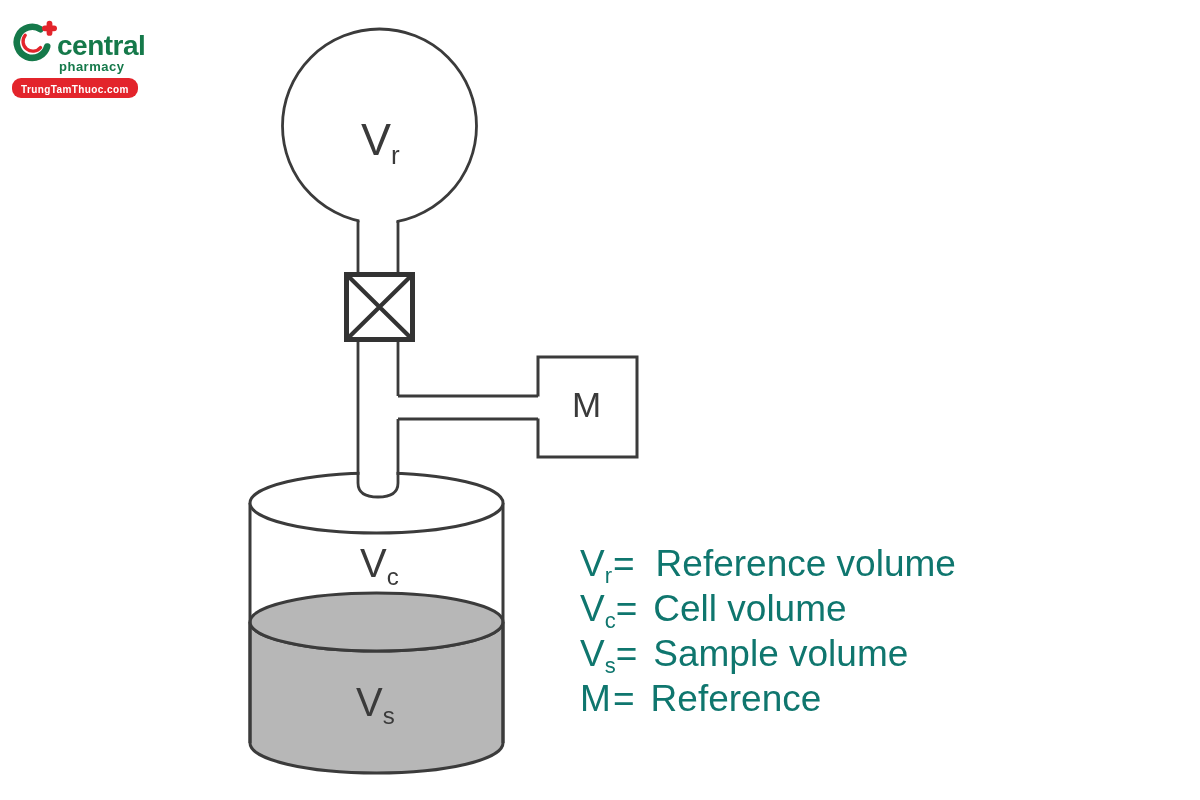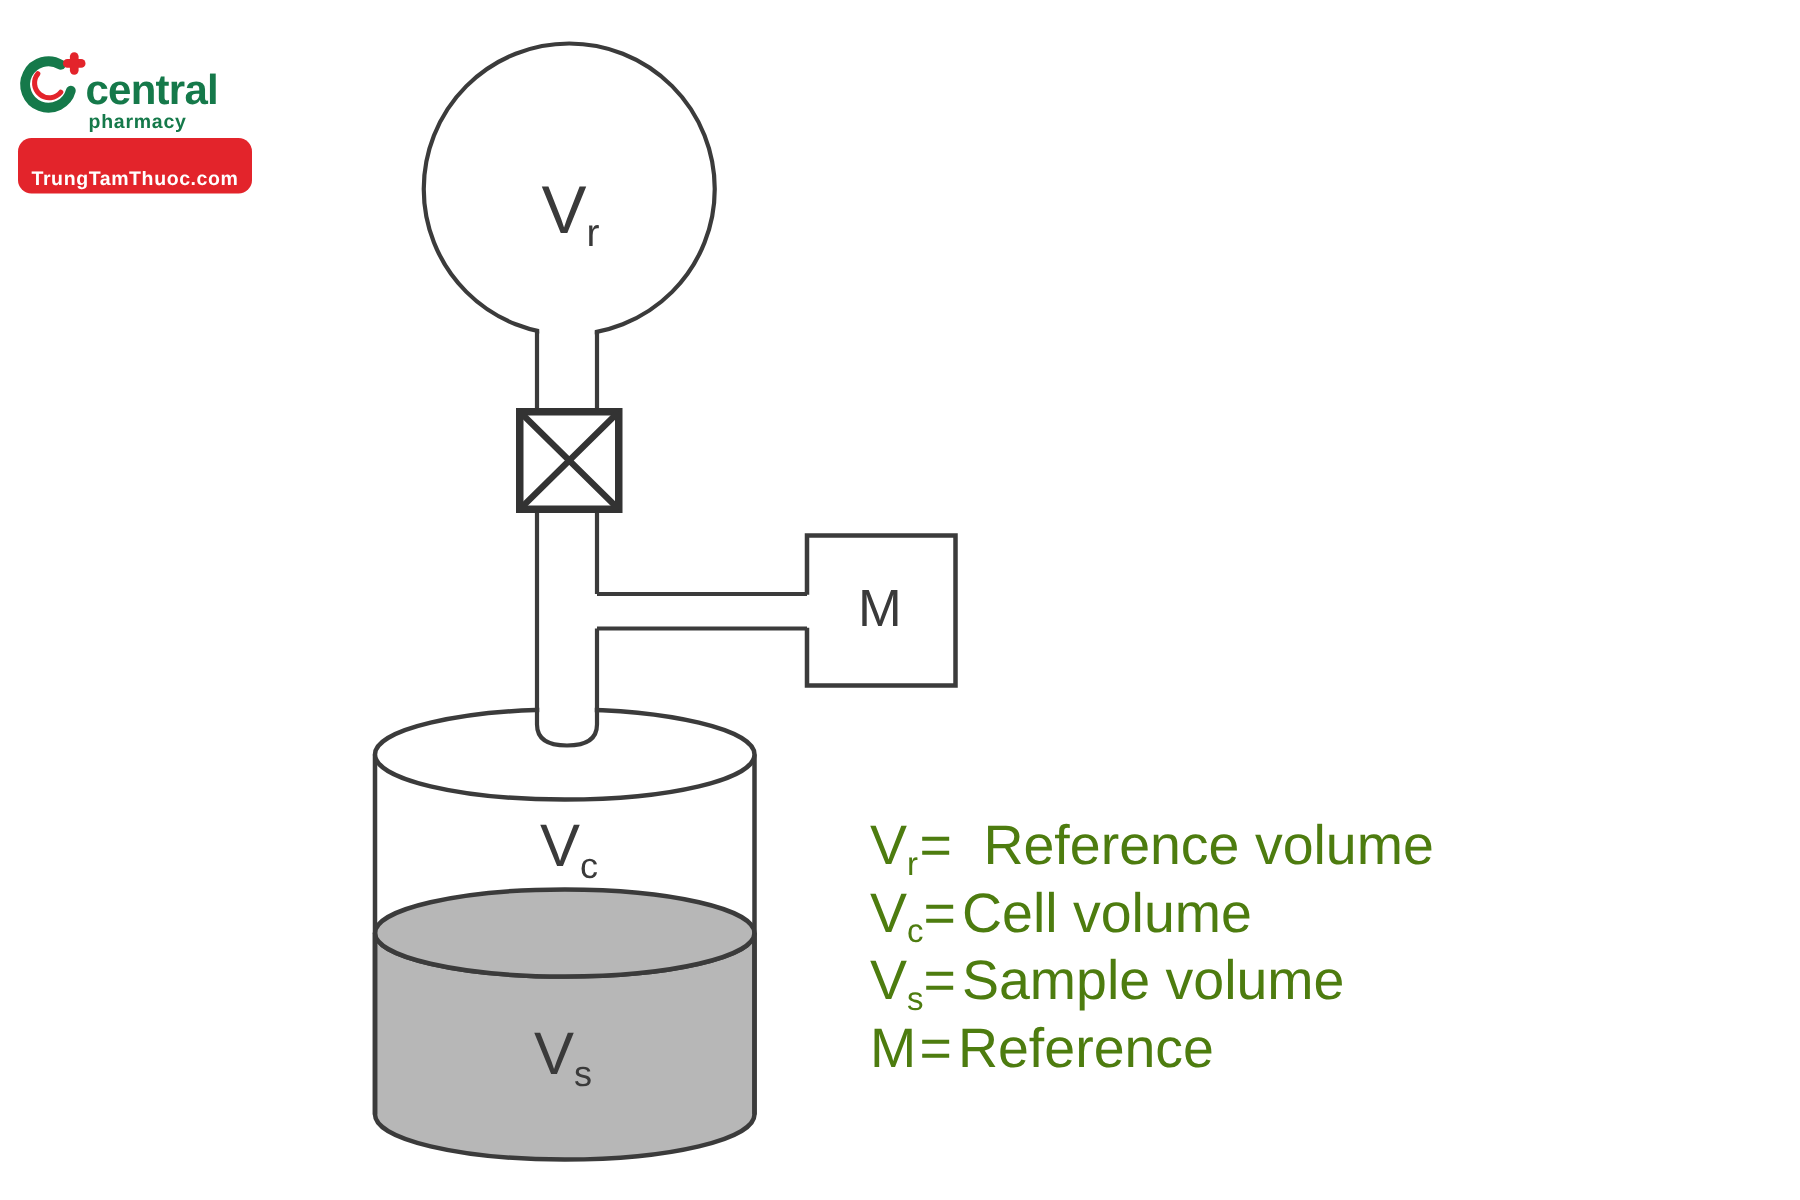--- a/index.html
+++ b/index.html
@@ -2,46 +2,46 @@
 <html><head>
 <meta charset="utf-8">
 <style>
   html,body { margin:0; padding:0; background:#ffffff; }
   .page {
     position:relative; width:1200px; height:800px; background:#ffffff;
     font-family:"Liberation Sans", sans-serif; overflow:hidden;
   }
 
   
-  .logo { position:absolute; left:10px; top:28px; width:140px; height:72px; }
+  .logo { position:absolute; left:10px; top:14px; width:140px; height:72px; }
   .logo-icon { position:absolute; left:0; top:2px; width:50px; height:52px; }
   .logo-brand {
     position:absolute; left:47px; top:18px; font-size:28px; font-weight:bold;
     color:#15794a; letter-spacing:-0.5px; line-height:1;
   }
   .logo-sub {
     position:absolute; left:49px; top:46px; font-size:13px; font-weight:bold;
     color:#15794a; letter-spacing:0.5px; line-height:1;text-align:right;
   }
   .logo-pill {
     position:absolute; left:2px; top:64px; background:#e3242b; color:#ffffff;
-    border-radius:9px; font-size:13px; font-weight:bold; letter-spacing:0.4px;
-    padding:20px 9px 3px 9px; line-height:1.1; white-space:nowrap;
+    border-radius:9px; font-size:10px; font-weight:bold; letter-spacing:0.4px;
+    padding:6px 9px 3px 9px; line-height:1.1; white-space:nowrap;
   }
 
   
   .diagram { position:absolute; left:0; top:0; width:1200px; height:800px; }
   .diagram text { fill:#3a3a3a; font-family:"Liberation Sans", sans-serif; }
 
   
-  .legend { position:absolute; left:580px; top:541px; color:#4d7c0f; }
+  .legend { position:absolute; left:580px; top:541px; color:#0f766e; }
   .legend-row { height:45px; line-height:45px; font-size:37px; white-space:nowrap; }
   .lsym { display:inline-block; min-width:33px; }
   .lsym sub { font-size:22px; vertical-align:-7px; line-height:0; }
-  .ldesc { margin-left:4px; }
+  .ldesc { margin-left:16px; }
   .legend-row.first .ldesc { margin-left:21px; }
 </style>
 </head>
 <body>
 
 <div class="page">
 
   <div class="logo">
     <svg class="logo-icon" viewBox="0 0 50 52">
       <path d="M 30.5,13.2 A 15.5,15.5 0 1 0 37.2,30.5" fill="none" stroke="#15794a" stroke-width="6.6" stroke-linecap="round"></path>

